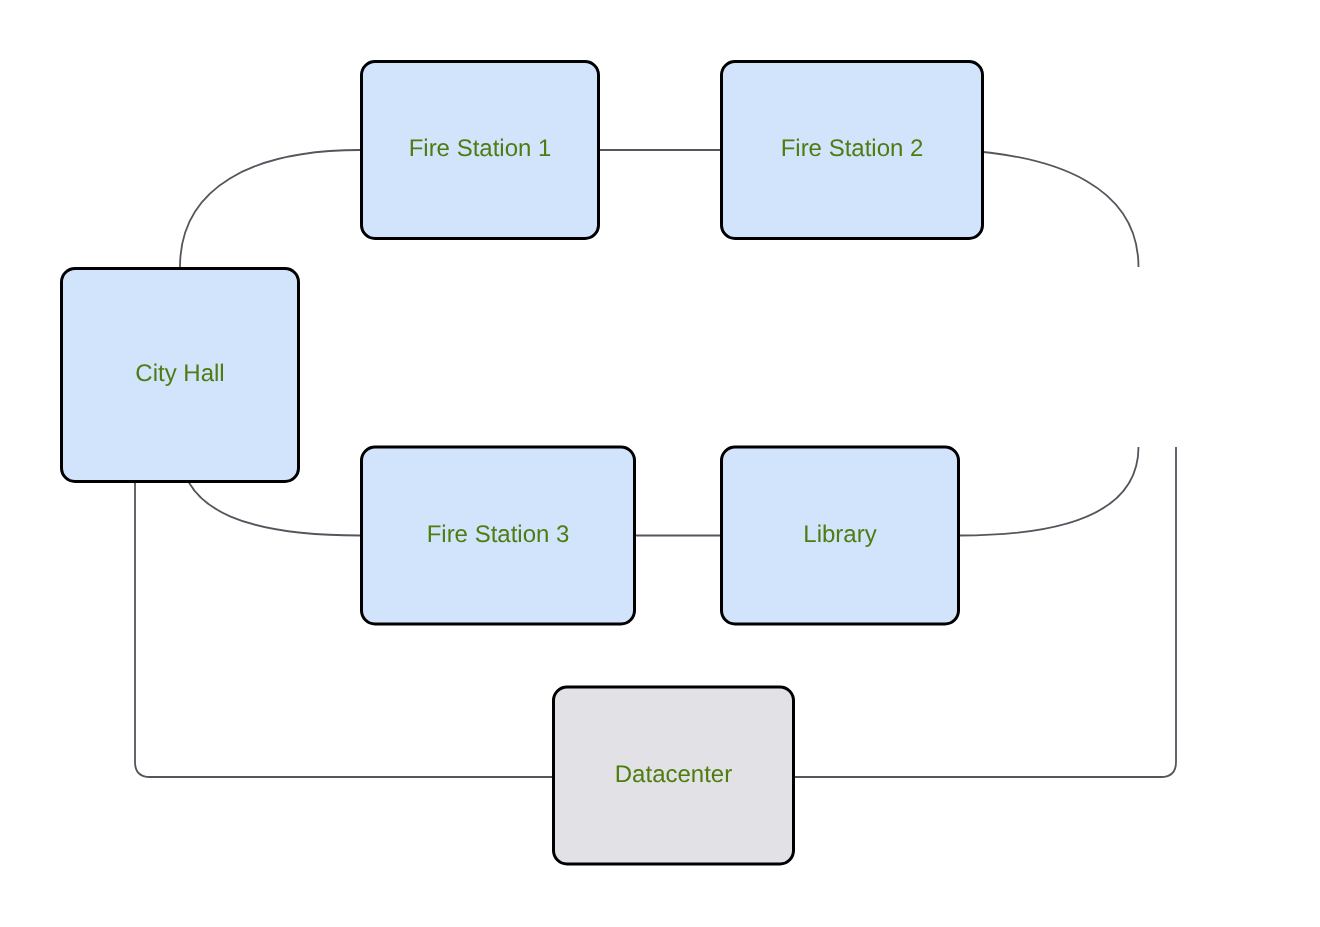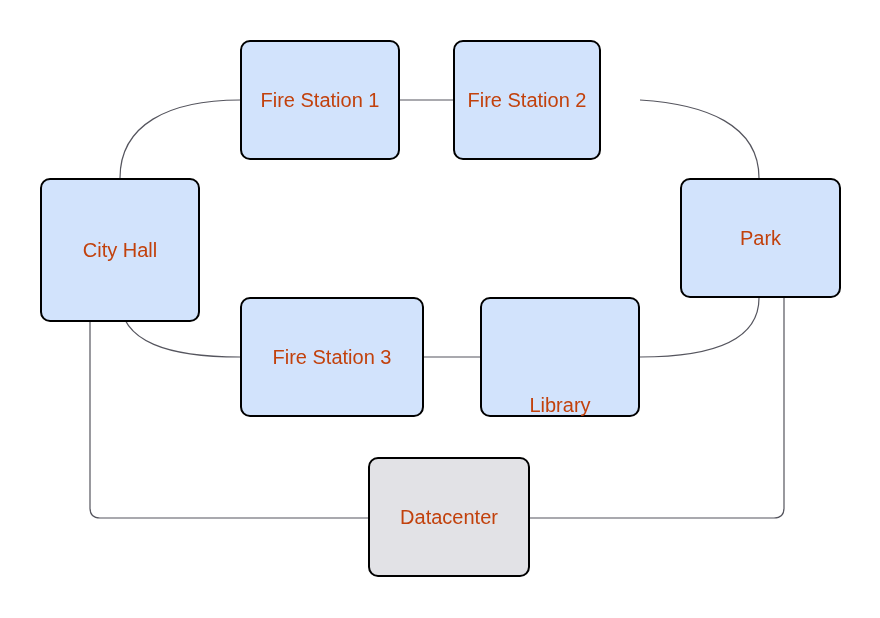--- a/index.html
+++ b/index.html
@@ -34,31 +34,31 @@
     align-items: center;
     justify-content: center;
     background: #d2e3fc;
     border: 2px solid #000000;
     border-radius: 10px;
   }
   .node-gray {
     background: #e2e2e6;
   }
   .node-label {
-    font-size: 20px;
+    font-size: 16px;
     line-height: 1;
-    color: #c2410c;
+    color: #4d7c0f;
     white-space: nowrap;
   }
   #node-fire-station-1 { left: 240px; top: 40px;  width: 160px; height: 120px; }
-  #node-fire-station-2 { left: 453px; top: 40px;  width: 148px; height: 120px; }
+  #node-fire-station-2 { left: 480px; top: 40px;  width: 176px; height: 120px; }
   #node-city-hall      { left: 40px;  top: 178px; width: 160px; height: 144px; }
   #node-park           { left: 680px; top: 178px; width: 161px; height: 120px; }
   #node-fire-station-3 { left: 240px; top: 297px; width: 184px; height: 120px; }
-  #node-library        { left: 480px; top: 297px; width: 160px; height: 120px; align-items: flex-end; }
+  #node-library        { left: 480px; top: 297px; width: 160px; height: 120px; }
   #node-datacenter     { left: 368px; top: 457px; width: 162px; height: 120px; justify-content: center; }
 </style>
 </head>
 <body>
 
 <div class="canvas">
 
   <svg class="edge-layer" width="880" height="618" viewBox="0 0 880 618" aria-hidden="true">
     <path class="edge" d="M 120 178 C 120 125 168 100 240 100"></path>
     <path class="edge" d="M 400 100 L 480 100"></path>
@@ -75,23 +75,20 @@
   </div>
 
   <div class="node" id="node-fire-station-2">
     <span class="node-label">Fire Station 2</span>
   </div>
 
   <div class="node" id="node-city-hall">
     <span class="node-label">City Hall</span>
   </div>
 
-  <div class="node" id="node-park">
-    <span class="node-label">Park</span>
-  </div>
 
   <div class="node" id="node-fire-station-3">
     <span class="node-label">Fire Station 3</span>
   </div>
 
   <div class="node" id="node-library">
     <span class="node-label">Library</span>
   </div>
 
   <div class="node node-gray" id="node-datacenter">

